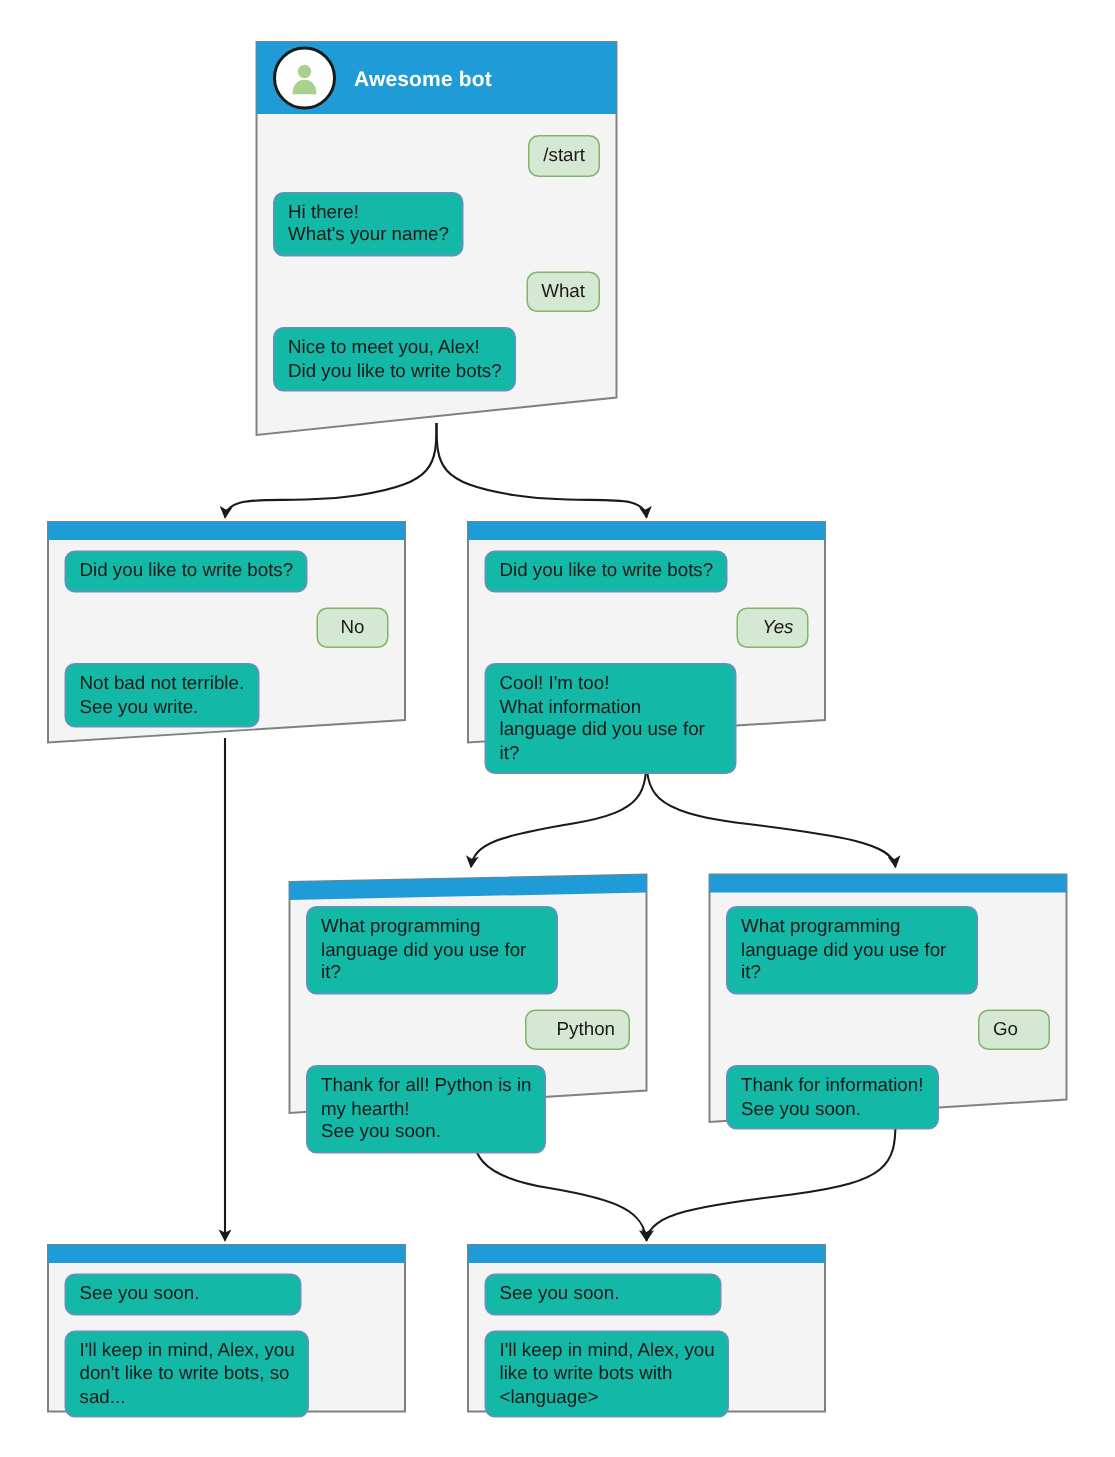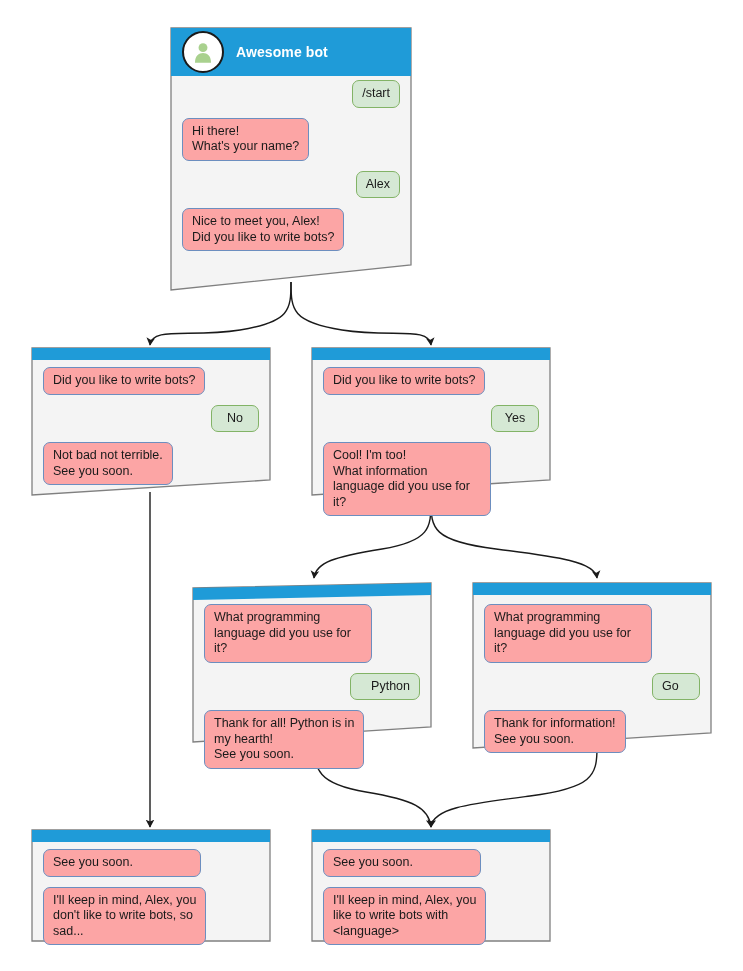--- a/index.html
+++ b/index.html
@@ -92,21 +92,21 @@
     box-sizing: border-box;
     border-radius: 7px;
     padding: 5px 9px;
     font-size: 12.5px;
     line-height: 15.5px;
     color: #1a1a1a;
     white-space: pre-line;
     max-width: 78%;
   }
   .bubble.bot {
-    background: #fca5a5;
+    background: #14b8a6;
     border: 1px solid #6c8ebf;
   }
   .bubble.user {
     background: #d5e8d4;
     border: 1px solid #82b366;
     text-align: left;
   }
 </style>
 </head>
 <body>
@@ -146,30 +146,30 @@
     <div class="node-inner">
       <div class="hdr" style="height:49px; padding:18px 12px;">
         <div class="avatar">
           <svg viewBox="0 0 24 24" width="26" height="26" aria-hidden="true">
             <circle cx="12" cy="8" r="4.1" fill="#a9d18e"></circle>
             <path d="M4.6 22 C4.6 15.6 8.2 13 12 13 C15.8 13 19.4 15.6 19.4 22 Z" fill="#a9d18e"></path>
           </svg>
         </div>
         <div class="hdr-title">Awesome bot</div>
       </div>
-      <div class="body" style="padding-top:4px;">
+      <div class="body" style="padding-top:14px;">
         <div class="msg-row right">
           <div class="bubble user">/start</div>
         </div>
         <div class="msg-row left">
           <div class="bubble bot">Hi there!
 What's your name?</div>
         </div>
         <div class="msg-row right">
-          <div class="bubble user">Alex</div>
+          <div class="bubble user">What</div>
         </div>
         <div class="msg-row left">
           <div class="bubble bot">Nice to meet you, Alex!
 Did you like to write bots?</div>
         </div>
       </div>
     </div>
   </div>
 
   <div class="node" style="left:31px; top:347px; width:240px; height:149px;">
@@ -183,41 +183,41 @@
       </div>
       <div class="body" style="padding-top:7px;">
         <div class="msg-row left">
           <div class="bubble bot">Did you like to write bots?</div>
         </div>
         <div class="msg-row right">
           <div class="bubble user" style="min-width:48px; text-align:center;">No</div>
         </div>
         <div class="msg-row left">
           <div class="bubble bot">Not bad not terrible.
-See you soon.</div>
+See you write.</div>
         </div>
       </div>
     </div>
   </div>
 
   <div class="node" style="left:311px; top:347px; width:240px; height:149px;">
     <svg class="node-shape" viewBox="0 0 240 149" preserveAspectRatio="none">
       <polygon points="1,1 239,1 239,133 1,148" fill="#f4f4f4" stroke="#808080" stroke-width="1.3"></polygon>
       <polygon points="1,1 239,1 239,13 1,13" fill="#1f9bd8" stroke="none"></polygon>
     </svg>
     <div class="node-inner">
       <div class="hdr" style="height:13px;">
         <div class="hdr-title"></div>
       </div>
       <div class="body" style="padding-top:7px;">
         <div class="msg-row left">
           <div class="bubble bot">Did you like to write bots?</div>
         </div>
         <div class="msg-row right">
-          <div class="bubble user" style="min-width:48px; text-align:center;">Yes</div>
+          <div class="bubble user" style="min-width:48px; text-align:right;font-style:italic;">Yes</div>
         </div>
         <div class="msg-row left">
           <div class="bubble bot">Cool! I'm too!
 What information
 language did you use for it?</div>
         </div>
       </div>
     </div>
   </div>
 

